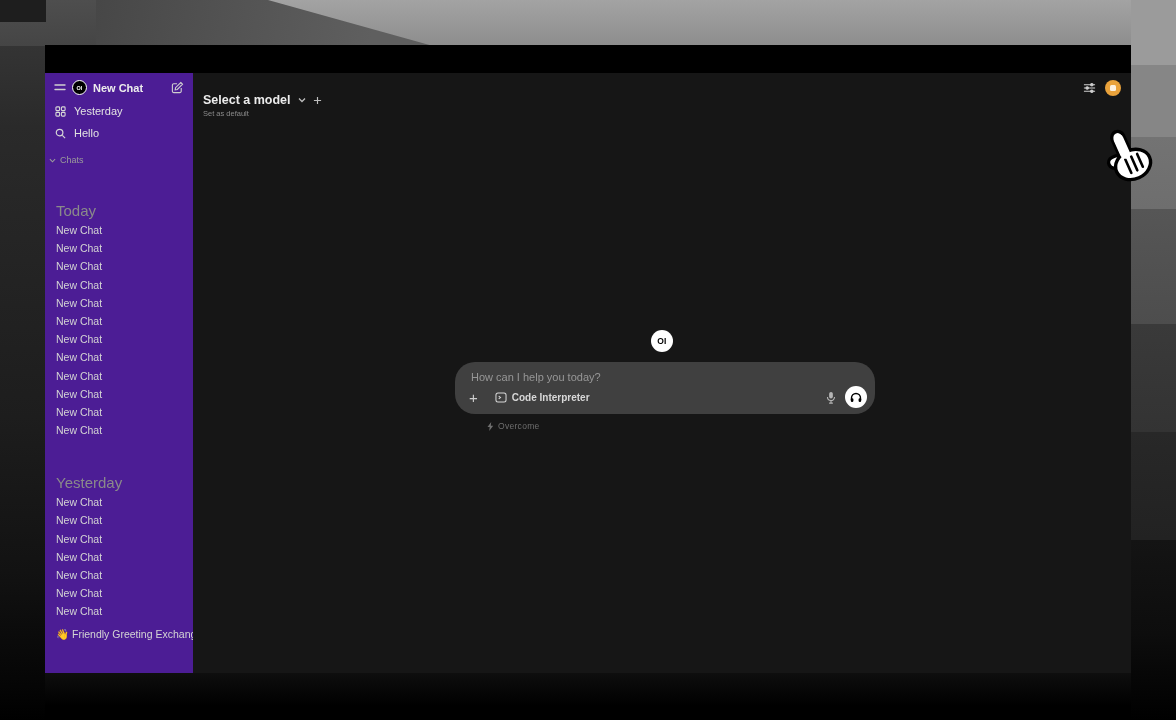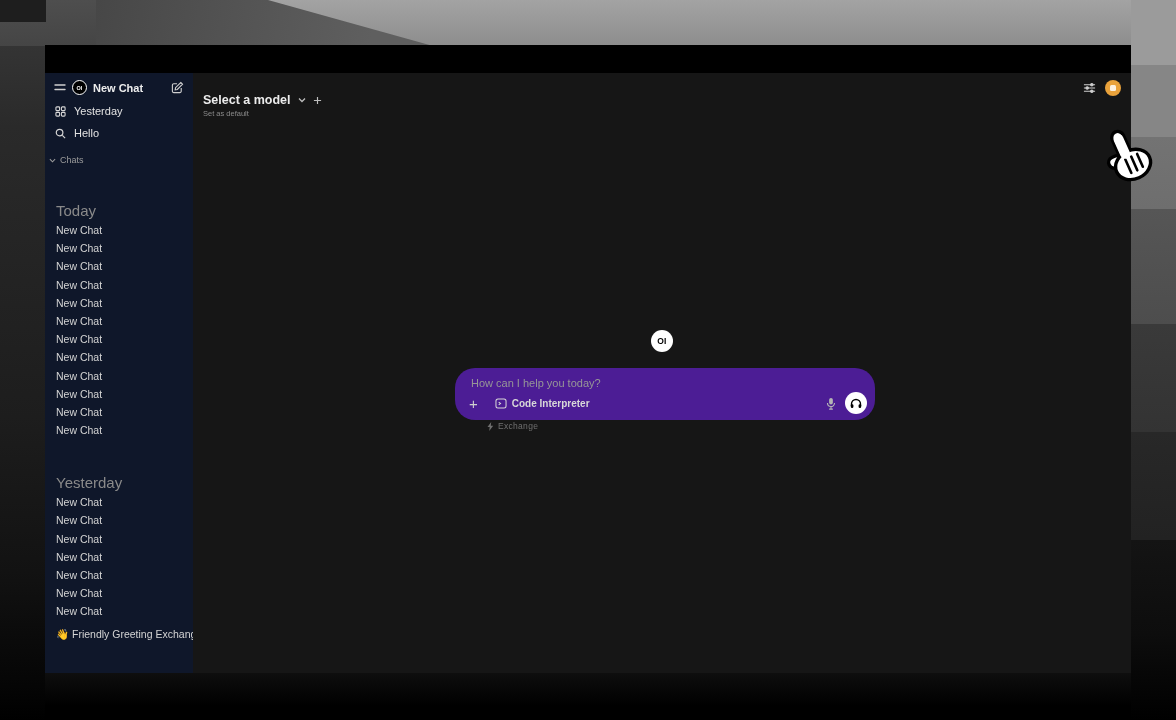--- a/index.html
+++ b/index.html
@@ -21,21 +21,21 @@
     background:linear-gradient(180deg,#343434 0%,#2a2a2a 12%,#232323 35%,#1d1d1d 55%,#121212 78%,#050505 95%,#000 100%); }
   .bg-bottom { position:absolute; left:45px; top:673px; width:1086px; height:47px;
     background:linear-gradient(180deg,#0e0e0e,#000 70%); }
 
   
   .window { position:absolute; left:45px; top:45px; width:1086px; height:628px; background:#000; }
   .window-topbar { height:28px; background:#000; }
   .app { display:flex; height:600px; }
 
   
-  .sidebar { width:148px; background:#0f172a; color:#ddd; flex-shrink:0; overflow:hidden; }
+  .sidebar { width:148px; background:#4c1d95; color:#ddd; flex-shrink:0; overflow:hidden; }
   .sb-header { display:flex; align-items:center; gap:6px; padding:7px 9px 5px 9px; }
   .sb-logo { width:15px; height:15px; border-radius:50%; background:#000; border:1.3px solid #fff;
     color:#fff; font-size:5.5px; font-weight:bold; display:flex; align-items:center; justify-content:center; letter-spacing:.2px; }
   .sb-title { font-size:11px; font-weight:bold; color:#ededed; flex:1; }
   .sb-row { display:flex; align-items:center; gap:8px; padding:5px 10px; font-size:11px; font-weight:500; color:#e2e2e2; cursor:pointer; }
   .sb-row svg { flex-shrink:0; }
   .chats-header { display:flex; align-items:center; gap:4px; margin-top:9px; padding:2px 4px; font-size:9px; color:#9b9b9b; }
   .chat-section-label { font-size:15px; color:#8a8a8a; padding:5px 11px 2px 11px;margin-top:30px; }
   .chat-item { font-size:10.5px; color:#d4d4d4; padding:0 11px; height:18.2px; line-height:18.2px;
     white-space:nowrap; overflow:hidden; cursor:pointer; }
@@ -52,22 +52,22 @@
   .header-right { position:absolute; right:10px; top:7px; display:flex; align-items:center; gap:9px; }
   .avatar { width:16px; height:16px; border-radius:50%; background:#e9a23b; display:flex; align-items:center; justify-content:center; cursor:pointer; }
   .avatar-glyph { width:6px; height:6px; border-radius:1.5px; background:rgba(255,255,255,.85); }
 
   .greeting { position:absolute; top:257px; left:50%; transform:translateX(-50%);
     display:flex; align-items:center; gap:10px; }
   .greet-logo { width:22px; height:22px; border-radius:50%; background:#fff; color:#000;
     font-size:8.5px; font-weight:bold; display:flex; align-items:center; justify-content:center; letter-spacing:.2px; }
   .greet-text { font-size:20px; font-weight:500; color:#f1f1f1; white-space:nowrap; }
 
-  .input-box { position:absolute; left:262px; top:295px; width:420px; height:52px;
-    background:#4c1d95; border-radius:20px;text-align:center; }
+  .input-box { position:absolute; left:262px; top:289px; width:420px; height:52px;
+    background:#404040; border-radius:20px;text-align:center; }
   .input-placeholder { position:absolute; left:16px; top:9px; font-size:11px; color:#979797; }
   .input-toolbar { position:absolute; left:12px; right:8px; bottom:6px; display:flex; align-items:center; }
   .plus-btn { color:#cfcfcf; font-size:15px; line-height:15px; cursor:pointer; padding:0 2px; }
   .ci-btn { display:flex; align-items:center; gap:5px; margin-left:15px; cursor:pointer; }
   .ci-label { font-size:10px; font-weight:600; color:#d8d8d8; }
   .toolbar-spacer { flex:1; }
   .mic-btn { margin-right:9px; cursor:pointer; display:flex; }
   .call-btn { width:22px; height:22px; border-radius:50%; background:#fff; display:flex;
     align-items:center; justify-content:center; cursor:pointer; }
 
@@ -268,21 +268,21 @@
           </div>
         </div>
 
         <div class="suggested">
           <div class="suggested-head">
             <span>
               <svg width="7" height="9" viewBox="0 0 7 9" fill="#6f6f6f">
                   <path d="M4.2 0L0.5 5h2.2L2.2 9l4-5.2H3.8z"></path>
                 </svg>
             </span>
-            <span class="suggested-label">Exchange</span>
+            <span class="suggested-label">Overcome</span>
           </div>
         </div>
       </div>
     </div>
   </div>
 
   <div class="cursor">
     <svg width="68" height="68" viewBox="0 0 68 68">
       <g transform="rotate(-24 34 34)">
         <rect x="27" y="5" width="12" height="32" rx="6" fill="#fff" stroke="#000" stroke-width="3.4"></rect>

